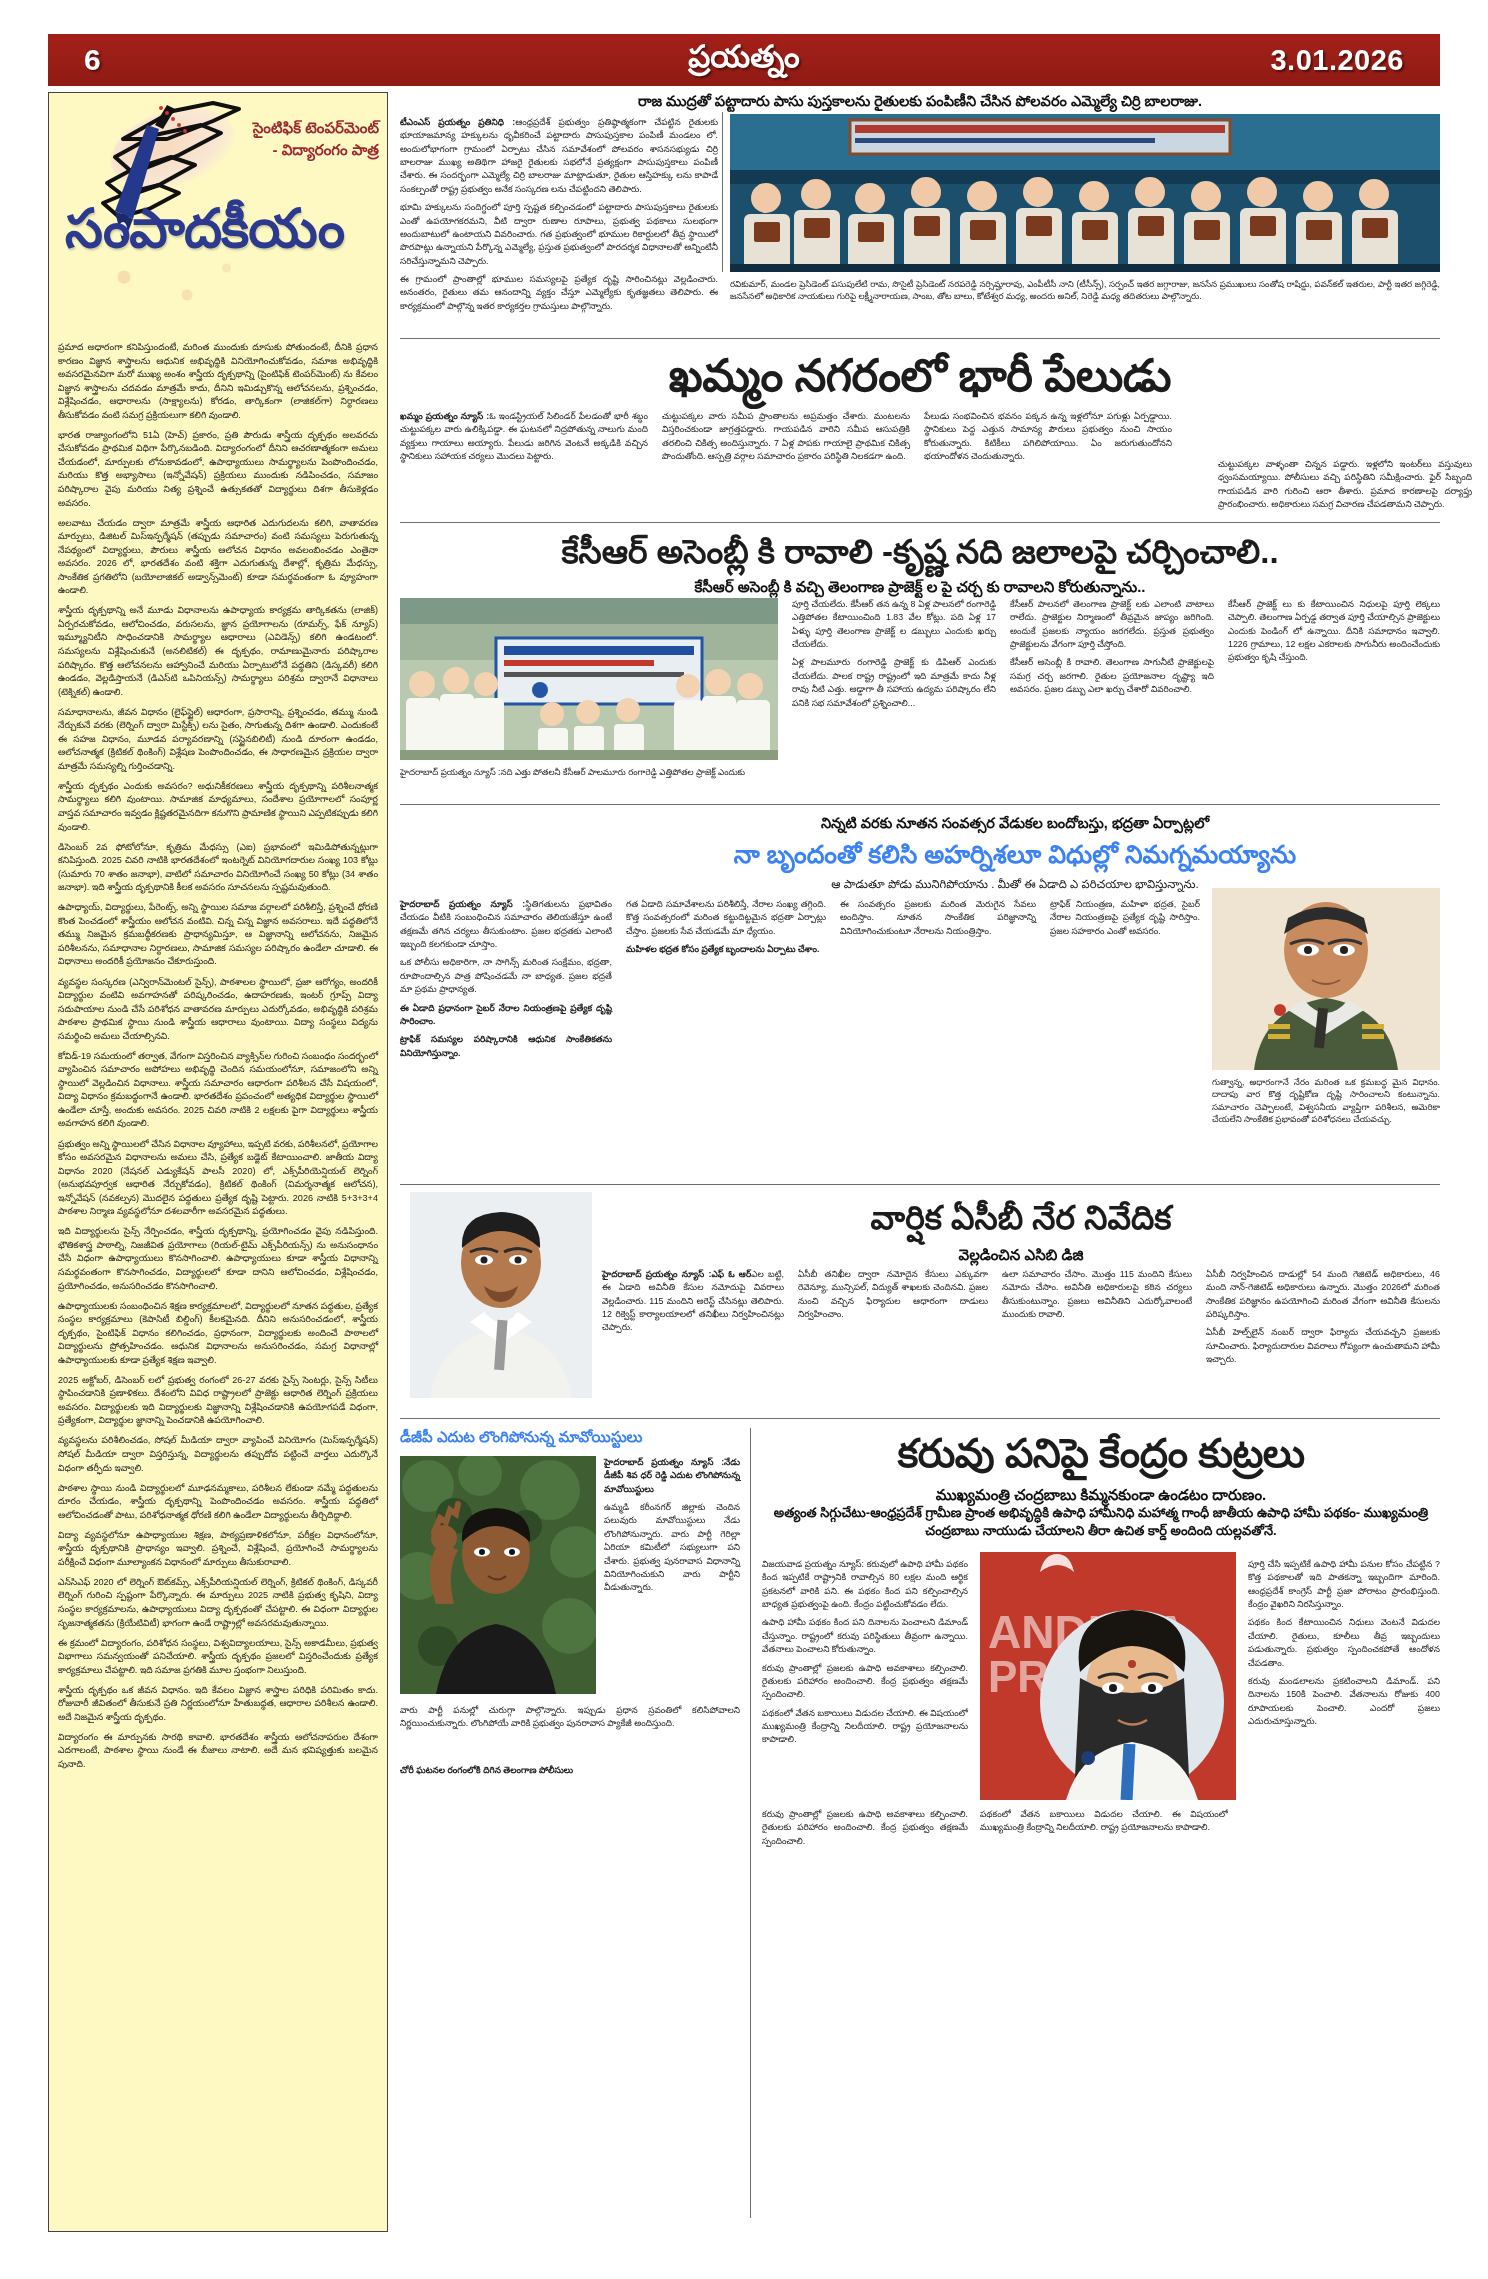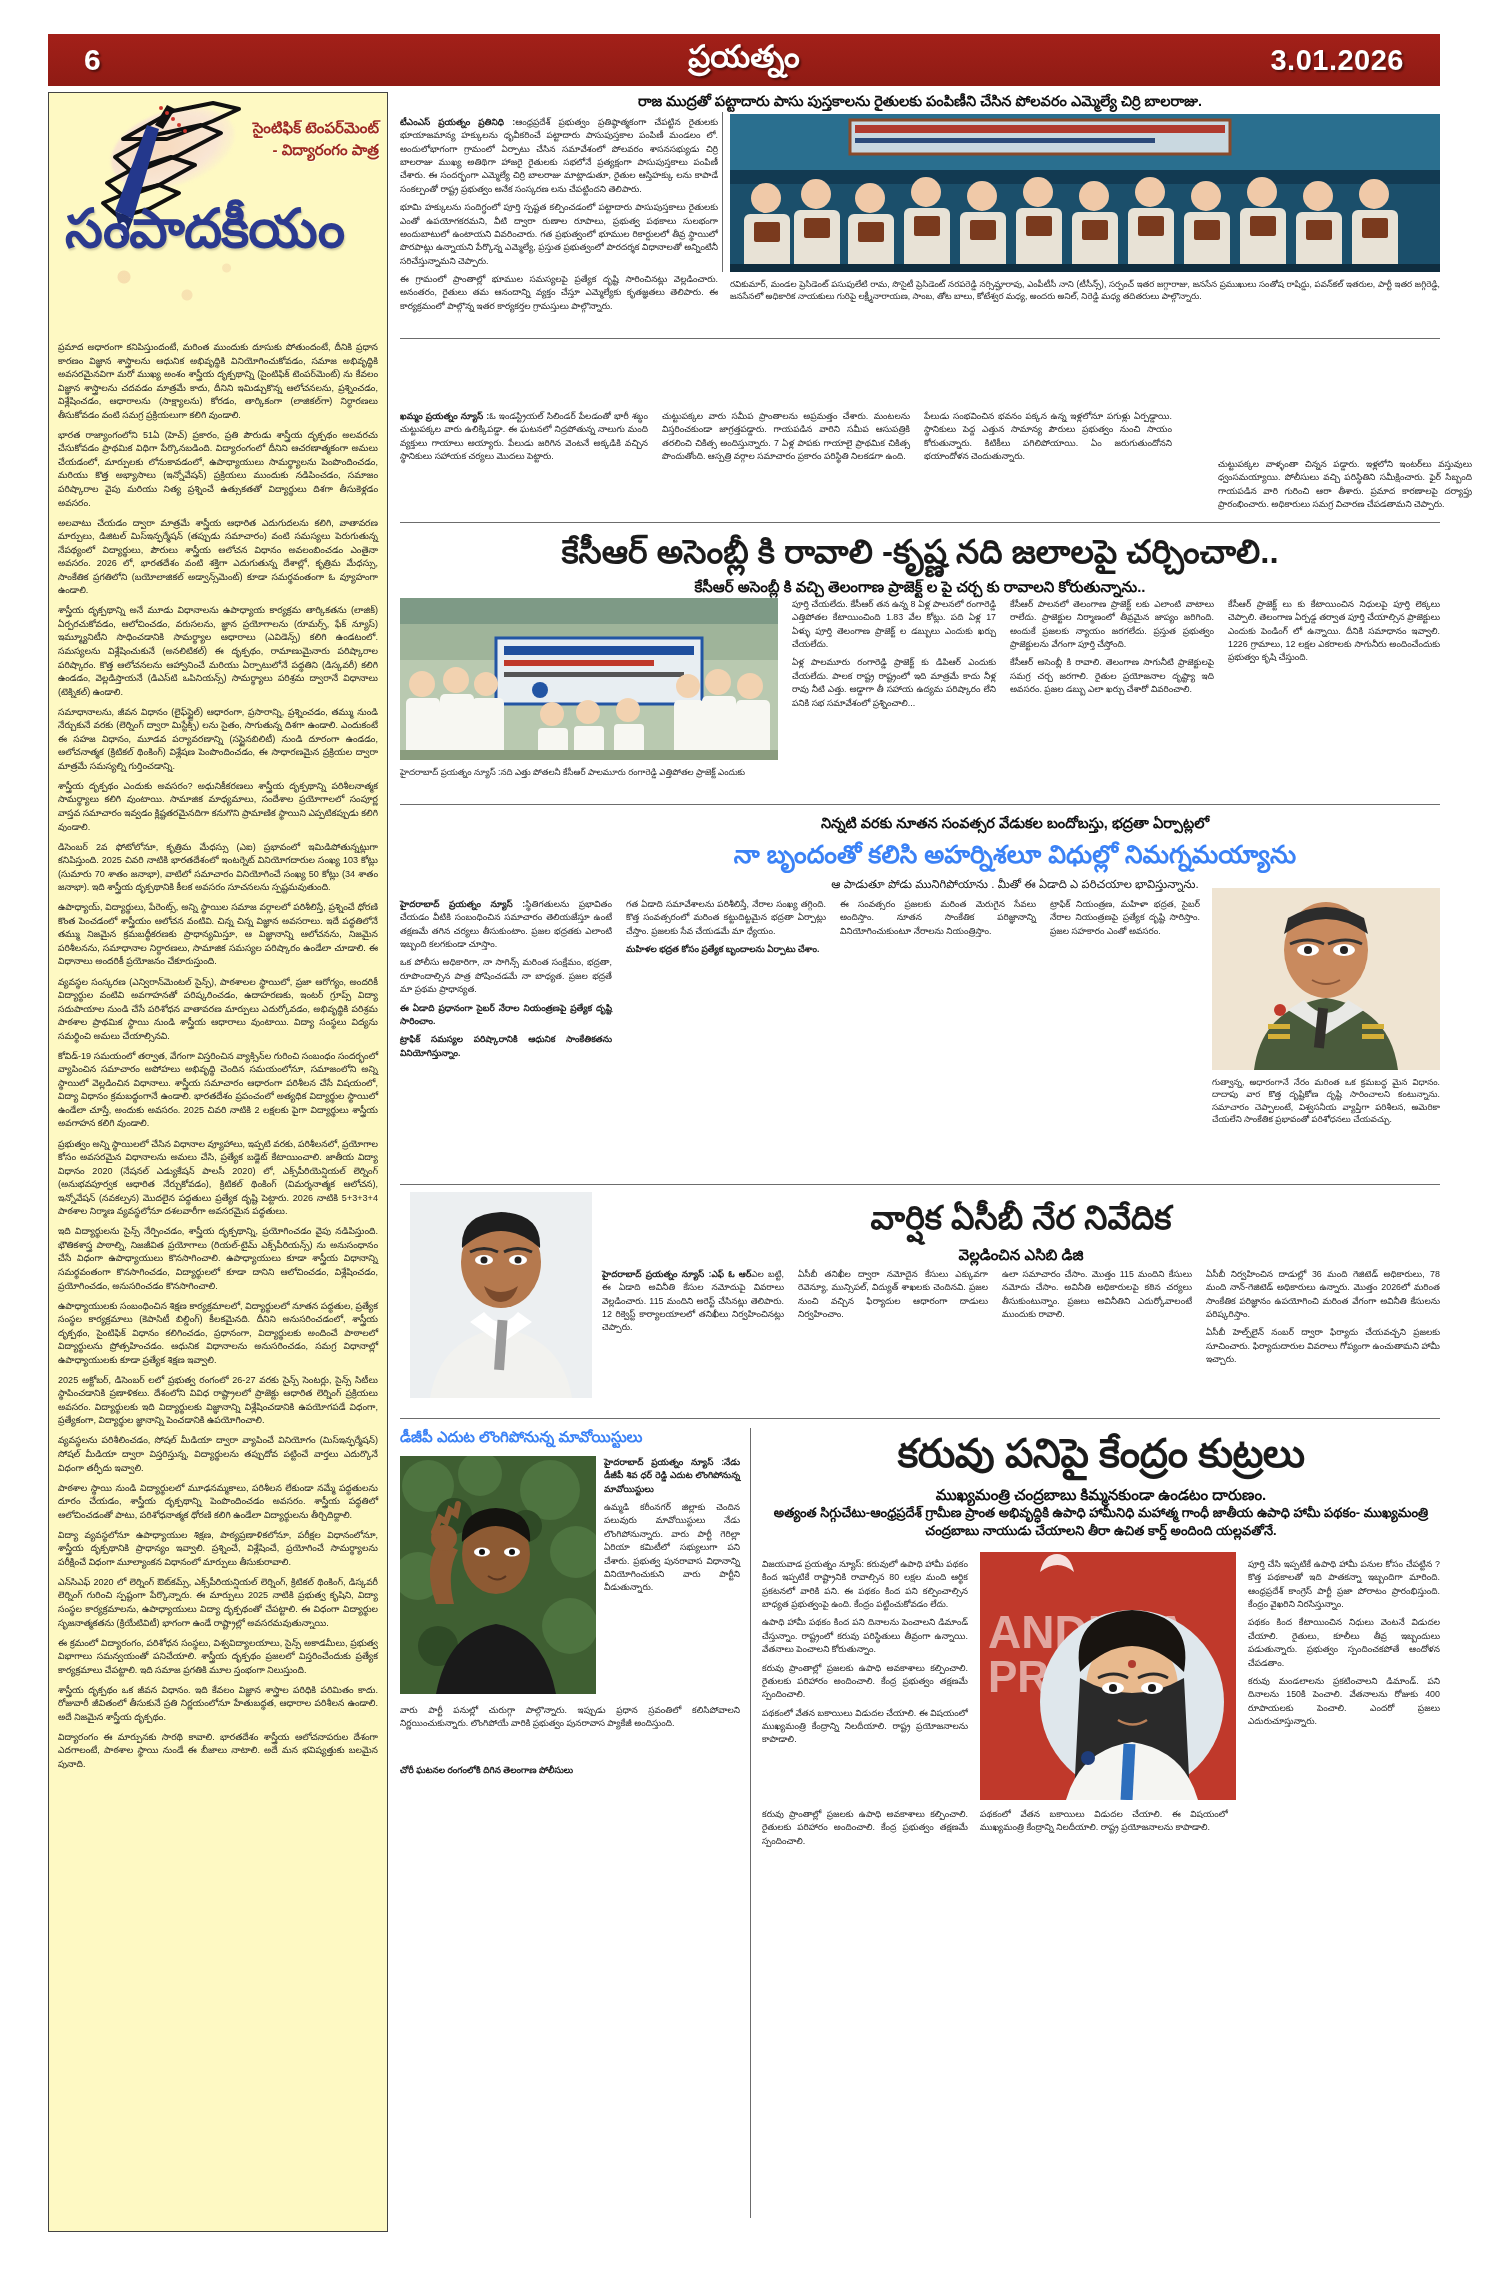--- a/index.html
+++ b/index.html
@@ -363,20 +363,21 @@
         </g>
         <rect x="0" y="150" width="710" height="8" fill="#0f2d3f"></rect>
       </svg>
     </div>
 
     <div class="abs cap-small" style="left:330px; top:186px; width:710px;">రవికుమార్, మండల ప్రెసిడెంట్ పసుపులేటి రామ, సొసైటీ ప్రెసిడెంట్ నరపరెడ్డి నర్సిమ్హారావు, ఎంపీటీసీ నాని (టీసీన్స్), సర్పంచ్ ఇతర జగ్గారాజు, జనసేన ప్రముఖులు సంతోష రాషిద్డు, పవన్‌కల్ ఇతరుల, పార్టీ ఇతర జగ్గిరెడ్డి, జనసేనలో అధికారిక నాయకులు గురిపై లక్ష్మీనారాయణ, సాంబ, తోట బాలు, కోటేశ్వర మధ్య, అందరు అనిల్, నిరెడ్డి మధ్య తదితరులు పాల్గొన్నారు.</div>
 
     <div class="vrule abs" style="left:322px; top:20px; height:160px;"></div>
     <div class="hrule abs" style="left:0; top:246px; width:1040px;"></div>
 
+    <div class="abs headline-xl" style="left:0; top:260px; width:1040px;">ఖమ్మం నగరంలో భారీ పేలుడు</div>
 
     <div class="abs body-text" style="left:0; top:318px; width:248px;">
       <p><span class="lead-label">ఖమ్మం ప్రయత్నం న్యూస్ :</span><span>ఓ ఇండస్ట్రియల్ సిలిండర్ పేలడంతో భారీ శబ్ధం చుట్టుపక్కల వారు ఉలిక్కిపడ్డా. ఈ ఘటనలో నిద్రపోతున్న నాలుగు మంది వ్యక్తులు గాయాలు అయ్యారు. పేలుడు జరిగిన వెంటనే అక్కడికి వచ్చిన స్థానికులు సహాయక చర్యలు మొదలు పెట్టారు.</span></p>
     </div>
     <div class="abs body-text" style="left:262px; top:318px; width:248px;">
       <p>చుట్టుపక్కల వారు సమీప ప్రాంతాలను అప్రమత్తం చేశారు. మంటలను విస్తరించకుండా జాగ్రత్తపడ్డారు. గాయపడిన వారిని సమీప ఆసుపత్రికి తరలించి చికిత్స అందిస్తున్నారు. 7 ఏళ్ల పాపకు గాయాలై ప్రాథమిక చికిత్స పొందుతోంది. ఆస్పత్రి వర్గాల సమాచారం ప్రకారం పరిస్థితి నిలకడగా ఉంది.</p>
     </div>
     <div class="abs body-text" style="left:524px; top:318px; width:248px;">
       <p>పేలుడు సంభవించిన భవనం పక్కన ఉన్న ఇళ్లలోనూ పగుళ్లు ఏర్పడ్డాయి. స్థానికులు పెద్ద ఎత్తున సామాన్య పౌరులు ప్రభుత్వం నుంచి సాయం కోరుతున్నారు. కిటికీలు పగిలిపోయాయి. ఏం జరుగుతుందోనని భయాందోళన చెందుతున్నారు.</p>
     </div>
@@ -516,21 +517,21 @@
     <div class="abs body-text" style="left:202px; top:1176px; width:182px;">
       <p><span class="lead-label">హైదరాబాద్ ప్రయత్నం న్యూస్ :ఎఫ్ ఓ ఆర్</span><span>ఎల బట్టి, ఈ ఏడాది అవినీతి కేసుల నమోదుపై వివరాలు వెల్లడించారు. 115 మందిని అరెస్ట్ చేసినట్లు తెలిపారు. 12 రిక్వెస్ట్ కార్యాలయాలలో తనిఖీలు నిర్వహించినట్లు చెప్పారు.</span></p>
     </div>
     <div class="abs body-text" style="left:398px; top:1176px; width:190px;">
       <p>ఏసీబీ తనిఖీల ద్వారా నమోదైన కేసులు ఎక్కువగా రెవెన్యూ, మున్సిపల్, విద్యుత్ శాఖలకు చెందినవి. ప్రజల నుంచి వచ్చిన ఫిర్యాదుల ఆధారంగా దాడులు నిర్వహించాం.</p>
     </div>
     <div class="abs body-text" style="left:602px; top:1176px; width:190px;">
       <p>ఉలా సమాచారం చేసాం. మొత్తం 115 మందిని కేసులు నమోదు చేసాం. అవినీతి అధికారులపై కఠిన చర్యలు తీసుకుంటున్నాం. ప్రజలు అవినీతిని ఎదుర్కోవాలంటే ముందుకు రావాలి.</p>
     </div>
     <div class="abs body-text" style="left:806px; top:1176px; width:234px;">
-      <p>ఏసీబీ నిర్వహించిన దాడుల్లో 36 మంది గెజిటెడ్ అధికారులు, 78 మంది నాన్-గెజిటెడ్ అధికారులు ఉన్నారు. మొత్తం 2026లో మరింత సాంకేతిక పరిజ్ఞానం ఉపయోగించి మరింత వేగంగా అవినీతి కేసులను పరిష్కరిస్తాం.</p>
+      <p>ఏసీబీ నిర్వహించిన దాడుల్లో 54 మంది గెజిటెడ్ అధికారులు, 46 మంది నాన్-గెజిటెడ్ అధికారులు ఉన్నారు. మొత్తం 2026లో మరింత సాంకేతిక పరిజ్ఞానం ఉపయోగించి మరింత వేగంగా అవినీతి కేసులను పరిష్కరిస్తాం.</p>
       <p>ఏసీబీ హెల్ప్‌లైన్ నంబర్ ద్వారా ఫిర్యాదు చేయవచ్చని ప్రజలకు సూచించారు. ఫిర్యాదుదారుల వివరాలు గోప్యంగా ఉంచుతామని హామీ ఇచ్చారు.</p>
     </div>
 
     <div class="hrule abs" style="left:0; top:1326px; width:1040px;"></div>
 
     <div class="abs headline-md" style="left:0; top:1336px; width:340px; font-size:15px;">డీజీపీ ఎదుట లొంగిపోనున్న మావోయిస్టులు</div>
 
     <div class="photo" style="left:0; top:1364px; width:196px; height:238px;">
       <svg class="ph-inner" viewBox="0 0 196 238" preserveAspectRatio="none">
         <rect width="196" height="238" fill="#3f5f32"></rect>

